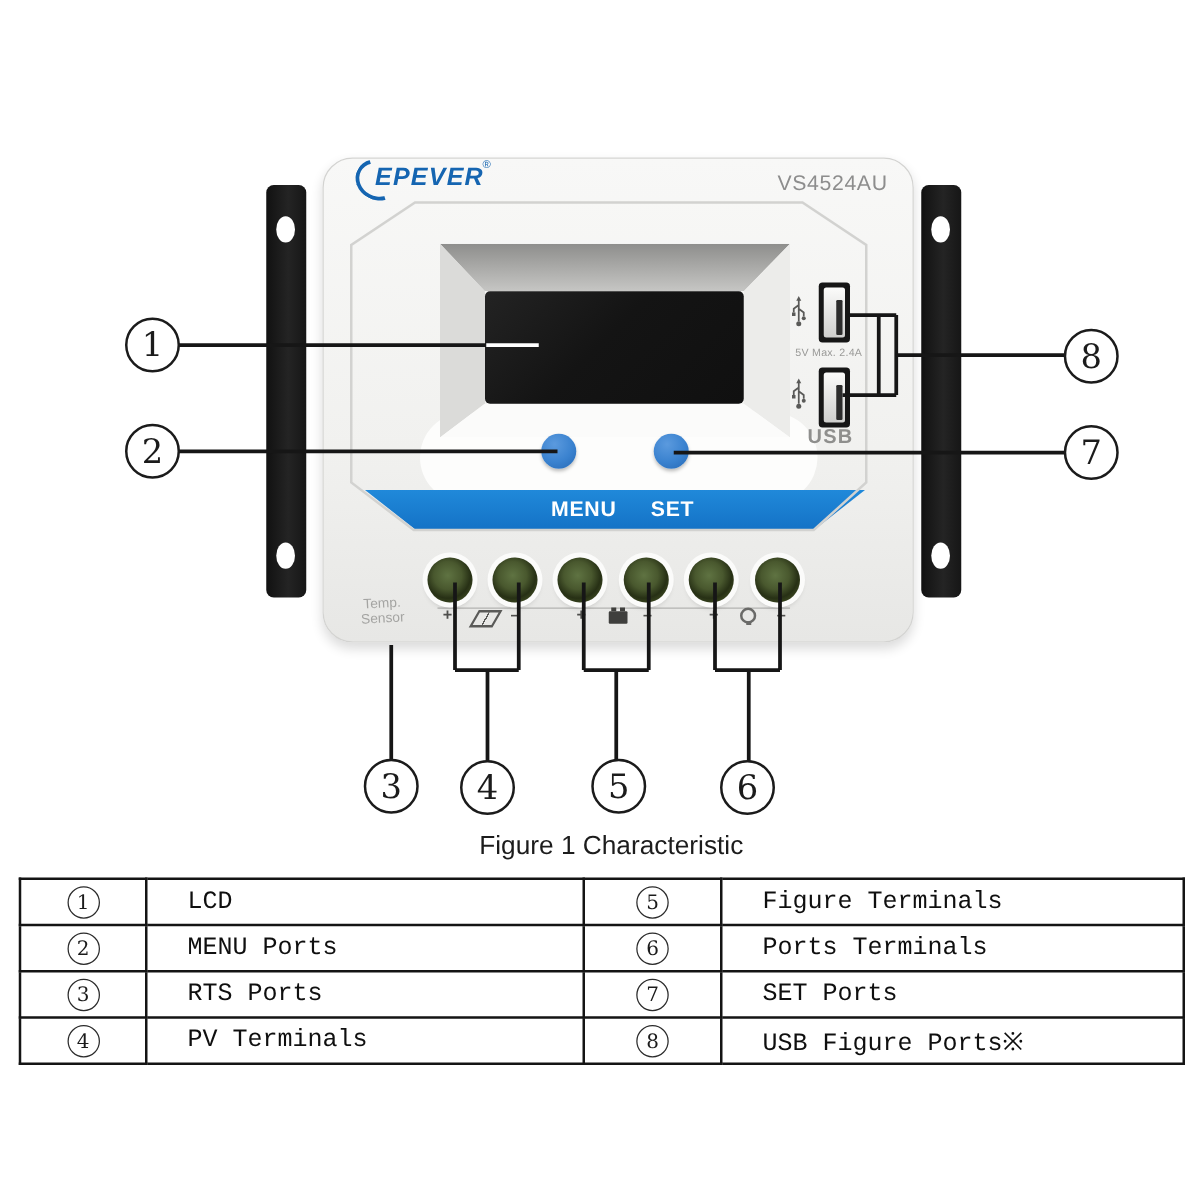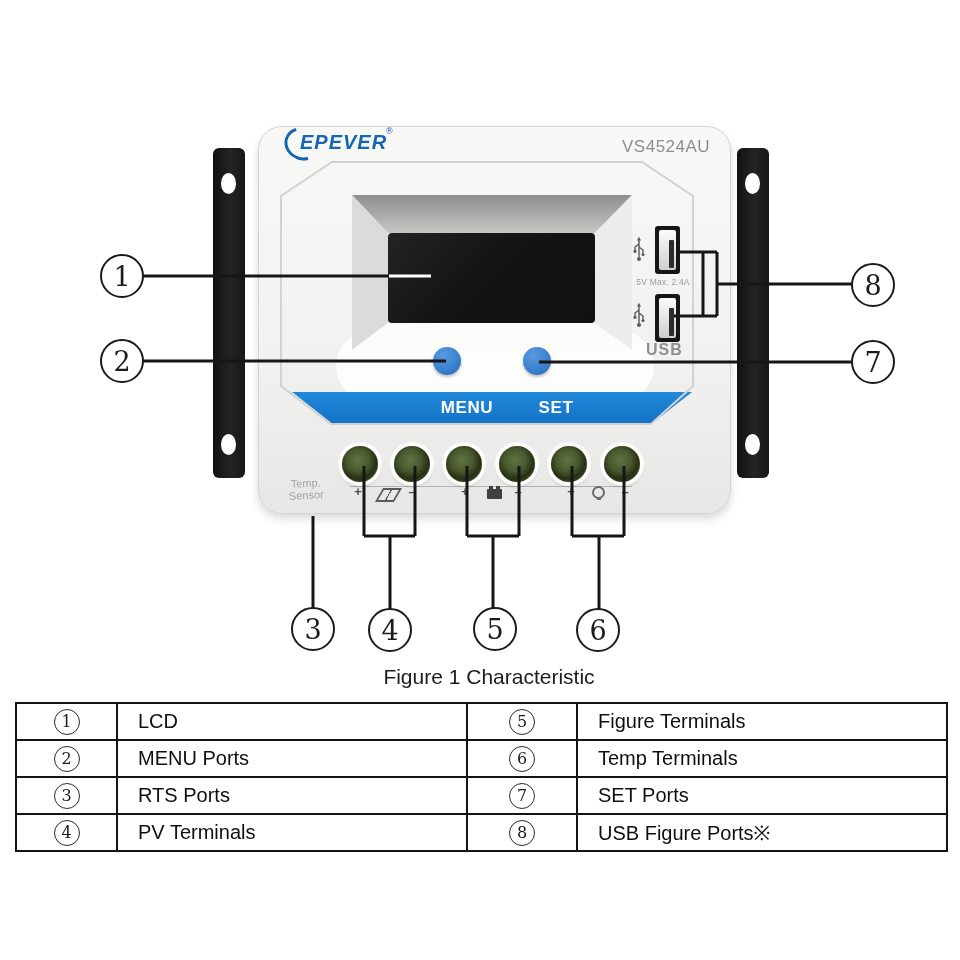--- a/index.html
+++ b/index.html
@@ -48,21 +48,21 @@
         background:radial-gradient(circle at 38% 30%,#5b9ade 0%,#3a82cf 55%,#2668b4 100%);
         box-shadow:0 2px 3px rgba(0,0,0,.25);}
   .btn-menu{left:433px;top:347px;}
   .btn-set{left:523px;top:347px;}
 
   .blue-bar{position:absolute;left:292px;top:392px;width:400px;height:32px;z-index:4;
         clip-path:polygon(0 0,100% 0,89.8% 100%,10.2% 100%);
         background:linear-gradient(180deg,#2089da 0%,#1472c6 100%);}
   .blue-bar span{position:absolute;top:6px;color:#fff;font-weight:bold;font-size:17px;letter-spacing:.6px;transform:translateX(-50%);}
   .lbl-menu{left:155px;margin-left:20px;}
-  .lbl-set{left:246px;margin-left:18px;}
+  .lbl-set{left:246px;}
 
   
   .usb-port{position:absolute;width:25px;height:48px;background:#161616;border-radius:3px;z-index:3;}
   .usb-top{left:655px;top:226px;}
   .usb-bottom{left:655px;top:294px;}
   .usb-port .inner{position:absolute;left:4px;top:4px;width:17px;height:40px;border-radius:2px;
         background:linear-gradient(180deg,#fbfbfa,#cfcfcd);}
   .usb-port .slot{position:absolute;left:10px;top:10px;width:5px;height:28px;background:#2c2c2c;border-radius:1px;}
   .usb-glyph{position:absolute;z-index:3;}
   .usb-glyph.g1{left:632px;top:236px;}
@@ -96,21 +96,21 @@
         background:#fff;z-index:6;display:flex;align-items:center;justify-content:center;
         font-family:"DejaVu Serif",serif;font-size:27px;color:#1b1b1b;}
 
   
   .caption{position:absolute;left:0;top:665px;width:978px;text-align:center;z-index:3;
         font-size:21px;color:#1c1c1c;}
 
   table.legend{position:absolute;left:15px;top:702px;width:931px;border-collapse:collapse;z-index:3;table-layout:fixed;}
   table.legend td{border:2px solid #141414;height:33px;font-size:20px;color:#0f0f0f;background:#fff;}
   td.num-cell{text-align:center;}
-  td.label-cell{padding-left:20px;}
+  td.label-cell{padding-left:32px;font-family:Liberation Mono, monospace;}
   col.c-num-l{width:101px;} col.c-lbl-l{width:350px;} col.c-num-r{width:110px;} col.c-lbl-r{width:370px;}
   .circle-num{display:inline-flex;width:24px;height:24px;border:1.5px solid #2b2b2b;border-radius:50%;
         align-items:center;justify-content:center;font-family:"DejaVu Serif",serif;font-size:16px;color:#1b1b1b;vertical-align:middle;}
 </style>
 </head>
 <body>
 
 <div id="page">
 
   <div class="bracket left">
@@ -241,21 +241,21 @@
         <tr>
       <td class="num-cell"><span class="circle-num">1</span></td>
       <td class="label-cell">LCD</td>
       <td class="num-cell"><span class="circle-num">5</span></td>
       <td class="label-cell">Figure Terminals</td>
     </tr>
     <tr>
       <td class="num-cell"><span class="circle-num">2</span></td>
       <td class="label-cell">MENU Ports</td>
       <td class="num-cell"><span class="circle-num">6</span></td>
-      <td class="label-cell">Temp Terminals</td>
+      <td class="label-cell">Ports Terminals</td>
     </tr>
     <tr>
       <td class="num-cell"><span class="circle-num">3</span></td>
       <td class="label-cell">RTS Ports</td>
       <td class="num-cell"><span class="circle-num">7</span></td>
       <td class="label-cell">SET Ports</td>
     </tr>
     <tr>
       <td class="num-cell"><span class="circle-num">4</span></td>
       <td class="label-cell">PV Terminals</td>

